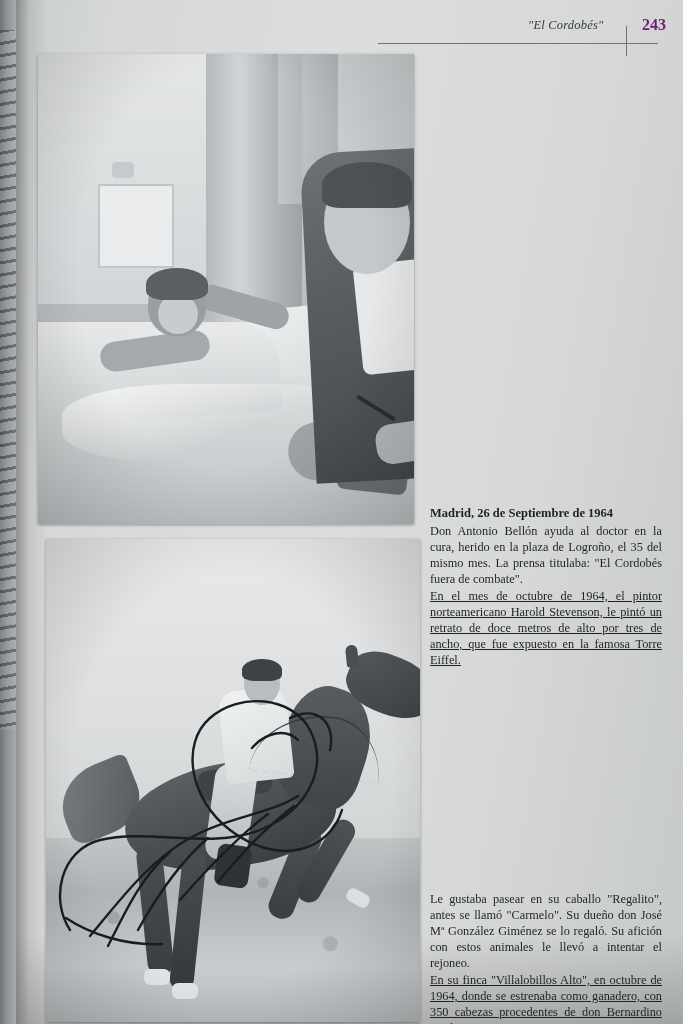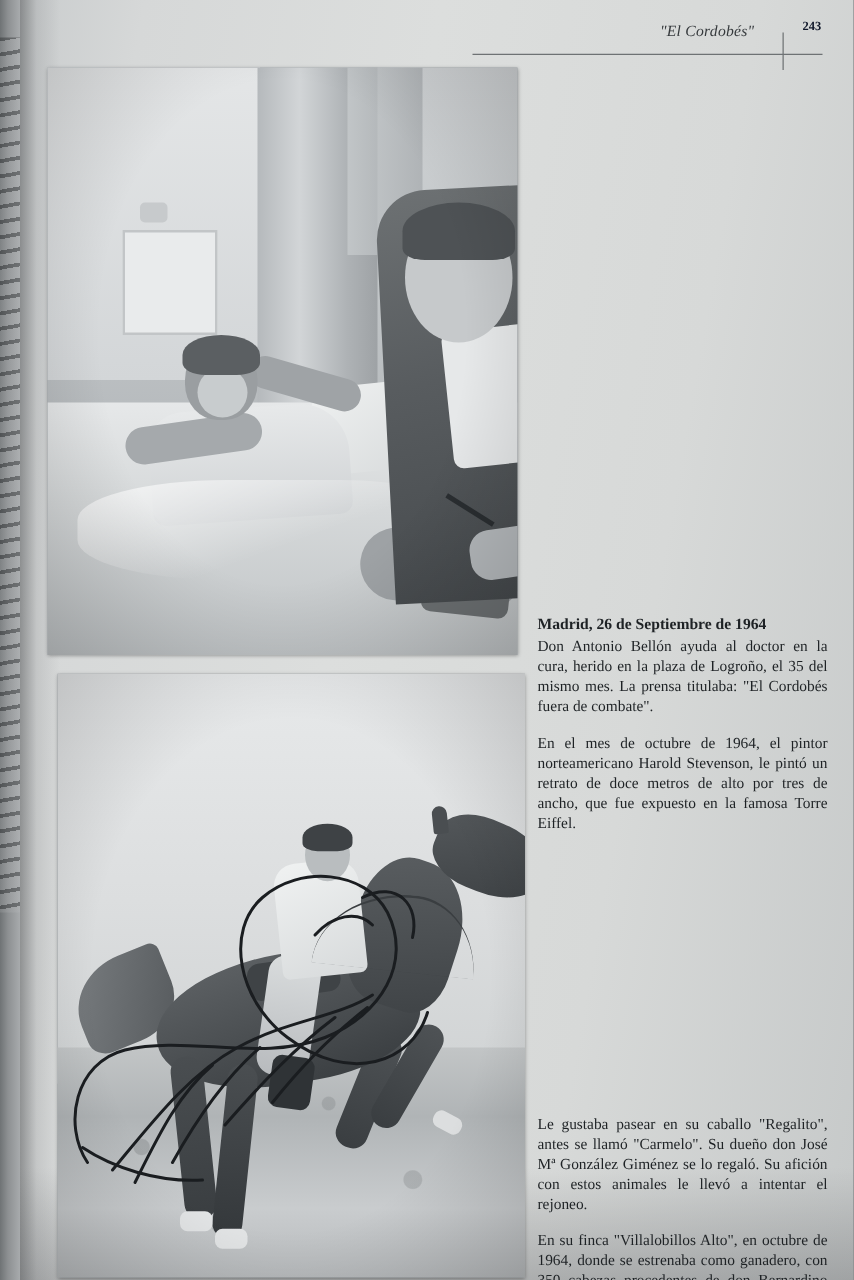--- a/index.html
+++ b/index.html
@@ -90,23 +90,23 @@
     top: 4px;
     font-style: italic;
     font-size: 12.5px;
     color: #35393c;
     letter-spacing: .2px;
   }
   .folio {
     position: absolute;
     left: 312px;
     top: 2px;
-    font-size: 10px;
+    font-size: 16px;
     font-weight: bold;
-    color: #0f172a;
+    color: #701a75;
   }
 
   
   .photo {
     position: absolute;
     background: #9aa0a3;
     box-shadow: 0 1px 3px rgba(0,0,0,.35);
     overflow: hidden;
   }
   .photo-top {
@@ -344,37 +344,37 @@
     height: 360px;
     pointer-events: none;
   }
 
   
   .col {
     position: absolute;
     width: 232px;
     color: #1e2225;
   }
-  .col-1 { left: 430px; top: 492px; }
+  .col-1 { left: 430px; top: 506px; }
   .col-2 { left: 430px; top: 892px; }
   .caption-title {
     font-weight: bold;
     font-size: 12.5px;
     line-height: 1.25;
     margin: 0 0 2px 0;
     text-align: justify;
   }
   .body-par {
     font-size: 12.3px;
     line-height: 1.30;
     margin: 0;
     text-align: justify;
     text-indent: 0;
   }
-  .body-par + .body-par { margin-top: 13px; }
+  .body-par + .body-par { margin-top: 1px; text-decoration: underline; }
 </style>
 </head>
 <body>
 
 <div class="page">
 
   <div class="paper">
     <div class="paper-gloss"></div>
     <div class="paper-shade-left"></div>
     <div class="paper-shade-bottom"></div>

